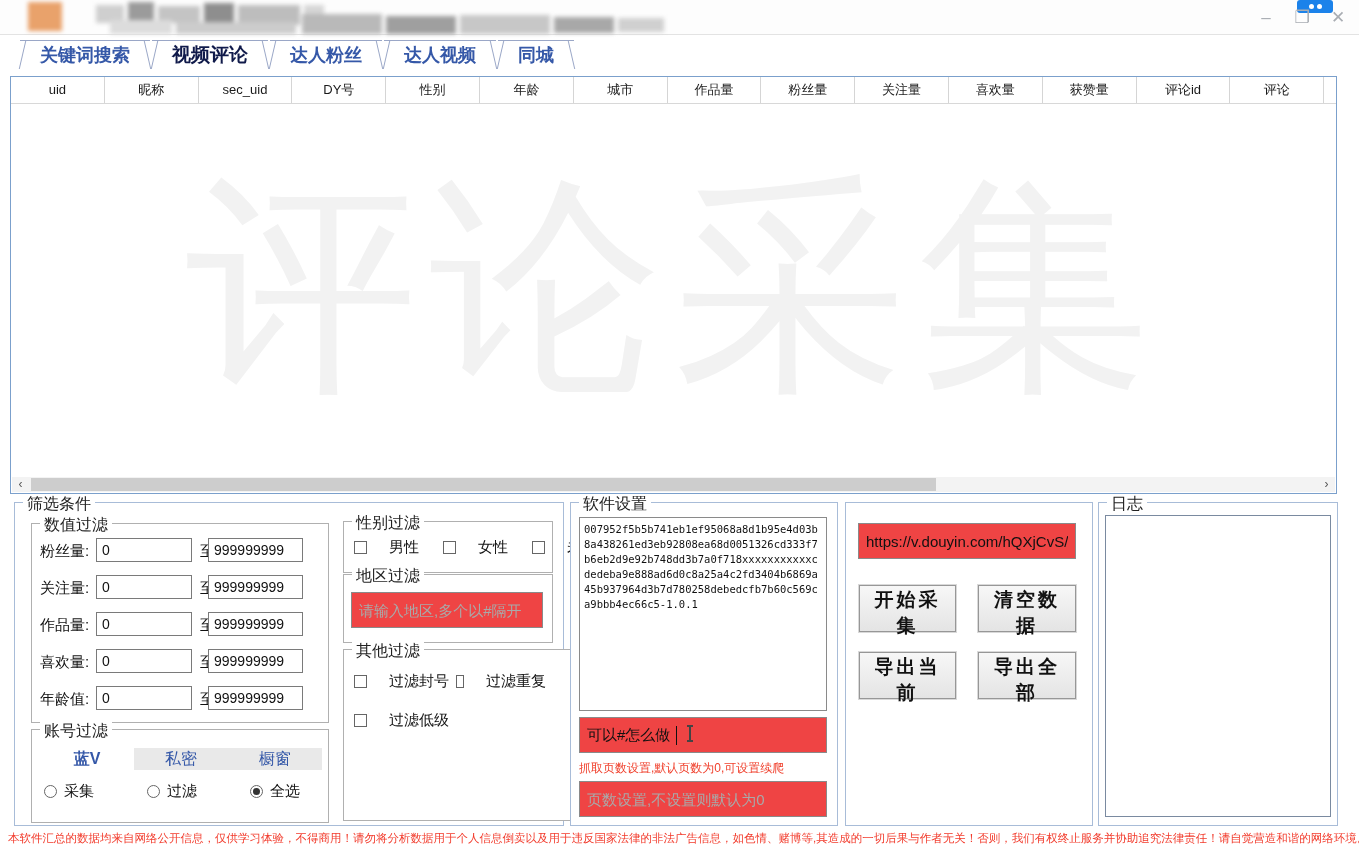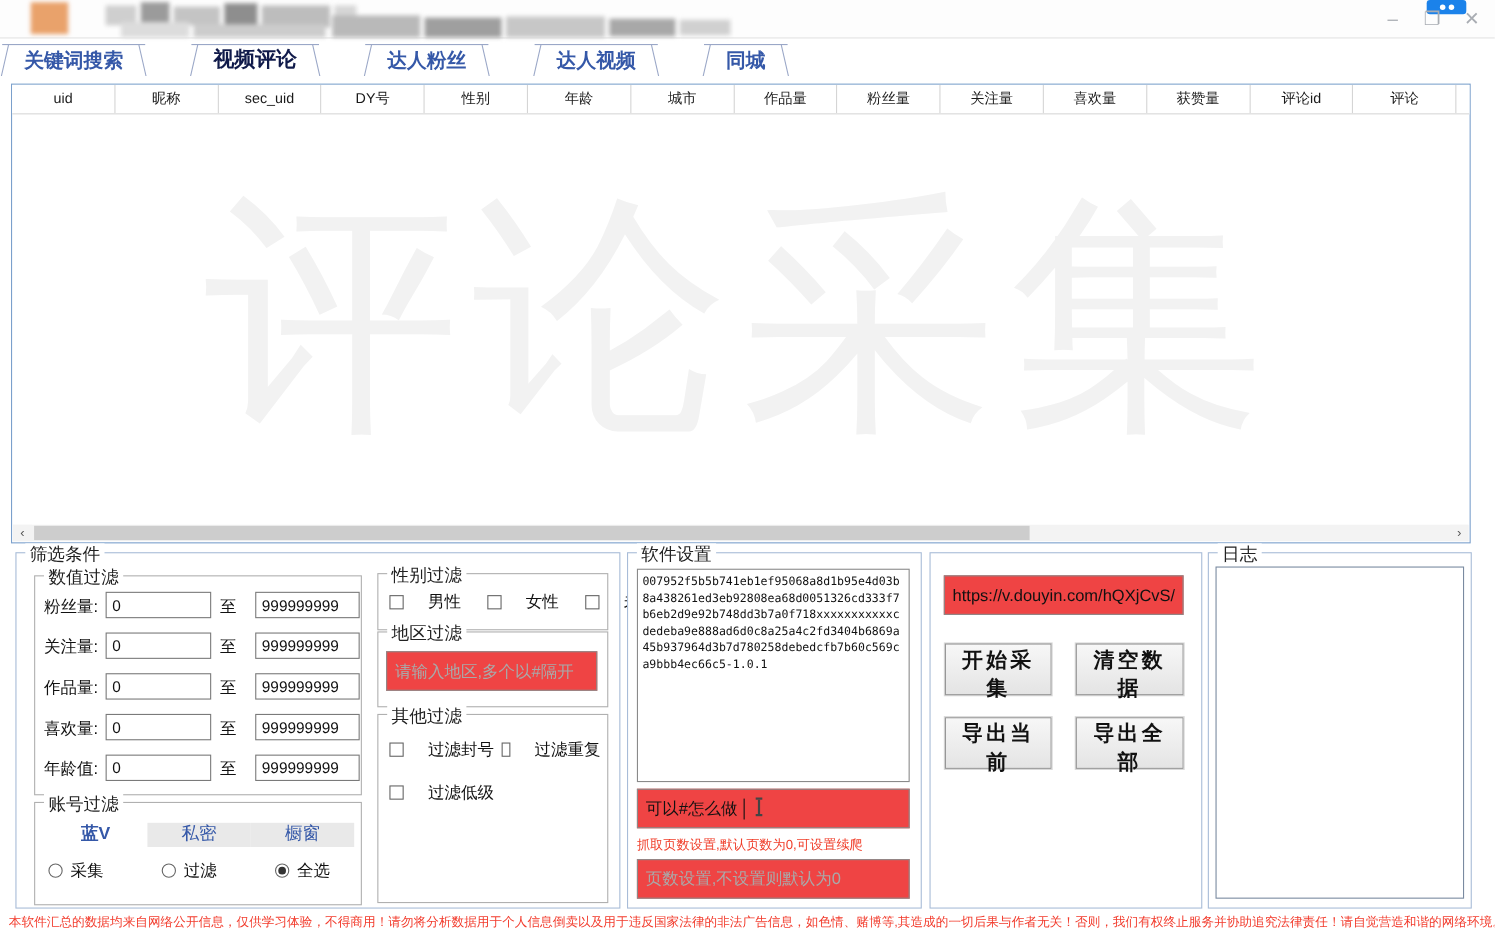--- a/index.html
+++ b/index.html
@@ -12,21 +12,21 @@
   .mosaic{position:absolute;left:24px;top:0;width:650px;height:36px;filter:blur(2px);}
   .mosaic div{position:absolute;}
   .win-controls{position:absolute;right:10px;top:6px;display:flex;gap:14px;align-items:center;
                 color:#a9adb3;font-size:17px;}
   .win-controls span{width:22px;text-align:center;cursor:default;line-height:24px;}
   .blue-ext{position:absolute;left:1297px;top:0;width:36px;height:13px;background:#1b82ea;
             border-radius:3px;display:flex;align-items:center;justify-content:center;gap:3px;}
   .blue-ext i{width:5px;height:5px;border-radius:50%;background:#fff;display:block;}
 
   
-  .tabbar{position:absolute;left:2px;top:40px;height:29px;display:flex;gap:40px;}
+  .tabbar{position:absolute;left:20px;top:40px;height:29px;display:flex;}
   .tab{position:relative;height:28px;line-height:28px;padding:0 20px;margin-right:2px;
        font-size:18px;color:#3558a8;font-weight:600;border-top:1px solid #9aa7c7;
        background:#fff;cursor:pointer;}
   .tab::before,.tab::after{content:'';position:absolute;top:0;bottom:0;width:1px;background:#9aa7c7;}
   .tab::before{left:2px;transform:skewX(-13deg);}
   .tab::after{right:2px;transform:skewX(13deg);}
   .tab.active{color:#101a4a;font-weight:bold;font-size:19px;}
 
   
   .table-panel{position:absolute;left:10px;top:76px;width:1325px;height:416px;
@@ -51,21 +51,21 @@
   .glabel{position:absolute;top:-9px;left:8px;background:#fff;padding:0 4px;
           font-size:16px;color:#222;white-space:nowrap;}
 
   
   .numrow{position:absolute;left:0;width:100%;height:28px;}
   .nlabel{position:absolute;left:8px;top:4px;font-size:15px;color:#111;}
   .nmin,.nmax{position:absolute;top:0;height:24px;border:1px solid #7a7a7a;font-size:14px;
               padding:0 5px;font-family:inherit;color:#111;box-sizing:border-box;}
   .nmin{left:64px;width:96px;}
   .to{position:absolute;left:168px;top:4px;font-size:15px;}
-  .nmax{left:200px;width:95px;}
+  .nmax{left:176px;width:95px;}
 
   
   .segments{position:absolute;left:8px;top:18px;display:flex;}
   .seg{width:94px;height:22px;line-height:22px;text-align:center;font-size:16px;
        color:#3558a8;background:#e9e9e9;cursor:pointer;}
   .seg.active{background:#fff;font-weight:bold;}
   .radios{position:absolute;left:12px;top:52px;display:flex;}
   .radio{display:inline-flex;align-items:center;gap:7px;font-size:15px;cursor:pointer;}
   .radio .circ{width:13px;height:13px;border:1px solid #666;border-radius:50%;background:#fff;position:relative;box-sizing:border-box;}
   .radio.checked .circ::after{content:'';position:absolute;left:2px;top:2px;right:2px;bottom:2px;background:#333;border-radius:50%;}
@@ -246,21 +246,21 @@
             <span>未知</span>
           </label>
         </div>
     </div>
 
     <div class="group" style="left:328px;top:71px;width:208px;height:67px;">
       <span class="glabel">地区过滤</span>
       <input class="txtinput" style="position: absolute; left: 7px; top: 17px; width: 192px; height: 36px;" placeholder="请输入地区,多个以#隔开">
     </div>
 
-    <div class="group" style="left:328px;top:146px;width:208px;height:170px;">
+    <div class="group" style="left:328px;top:146px;width:208px;height:170px;padding-left:18px;">
       <span class="glabel">其他过滤</span>
       <div id="othercbs" style="position:absolute;left:10px;top:22px;width:196px;display:flex;flex-wrap:wrap;row-gap:20px;">
           <label class="cb" style="width: 102px;">
             <span class="box"></span>
             <span>过滤封号</span>
           </label>
           <label class="cb" style="width: 90px;">
             <span class="box"></span>
             <span>过滤重复</span>
           </label>

